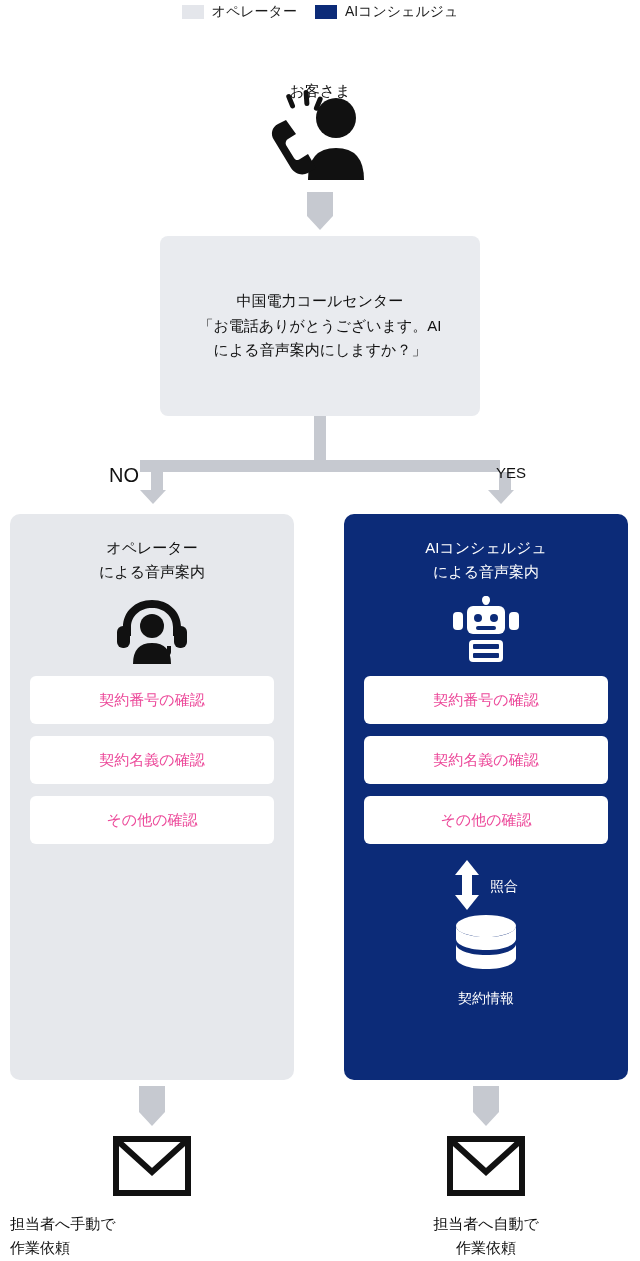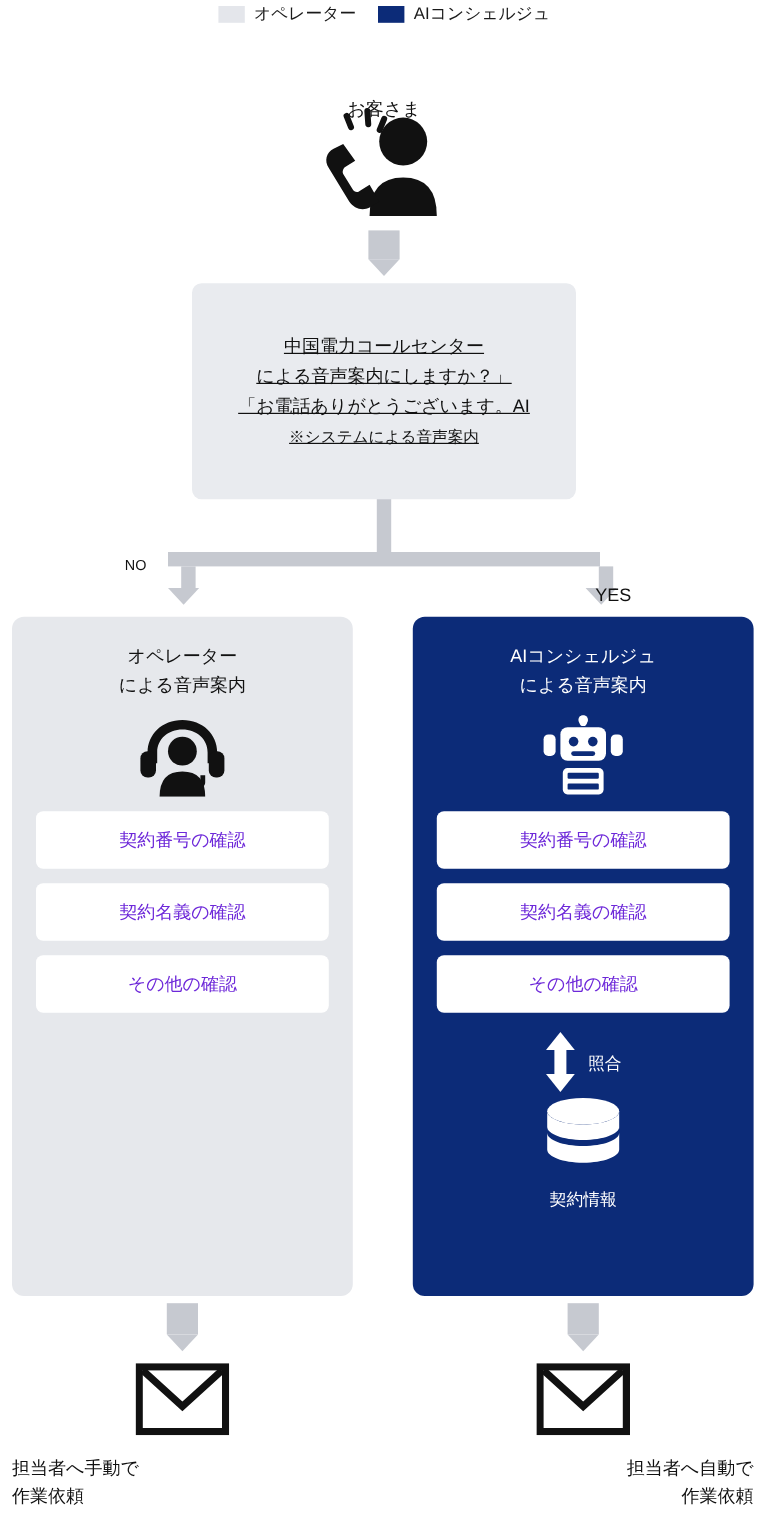--- a/index.html
+++ b/index.html
@@ -87,21 +87,20 @@
     height: 180px;
     background: #e9ebef;
     border-radius: 8px;
     display: flex;
     flex-direction: column;
     align-items: center;
     justify-content: center;
     text-align: center;
     font-size: 15px;
     line-height: 1.65;
-    text-decoration: underline;
   }
   .center-box .small {
     font-size: 13px;
     margin-top: 2px;
   }
 
   
   .split-stem {
     position: absolute;
     top: 416px;
@@ -128,27 +127,27 @@
     position: absolute;
     top: 472px;
     left: 488px;
   }
   .split-right-arrow .arrow-shaft { width: 12px; height: 18px; margin-left: 7px; }
 
   .label-no {
     position: absolute;
     top: 464px;
     left: 104px;
-    font-size: 12px;
+    font-size: 20px;
     width: 40px;
-    text-align: left;
+    text-align: center;
   }
   .label-yes {
     position: absolute;
-    top: 488px;
+    top: 464px;
     left: 496px;
     font-size: 15px;
   }
 
   .branch {
     position: absolute;
     width: 284px;
     border-radius: 10px;
   }
   .branch-left {
@@ -186,21 +185,21 @@
     gap: 12px;
   }
   .item {
     background: #ffffff;
     border-radius: 6px;
     height: 48px;
     display: flex;
     align-items: center;
     justify-content: center;
     font-size: 15px;
-    color: #6d28d9;
+    color: #ec4899;
   }
 
   .match-row {
     margin-top: 18px;
     display: flex;
     align-items: center;
     justify-content: center;
     gap: 10px;
     height: 50px;
   }
@@ -236,21 +235,21 @@
     width: 284px;
     text-align: left;
     font-size: 15px;
     line-height: 1.6;
   }
   .foot-right {
     position: absolute;
     top: 1212px;
     left: 344px;
     width: 284px;
-    text-align: right;
+    text-align: center;
     font-size: 15px;
     line-height: 1.6;
   }
 </style>
 </head>
 <body>
 
 <div class="legend">
   <div class="legend-item">
     <span class="legend-swatch sw-gray"></span>
@@ -281,23 +280,22 @@
   </svg>
 </div>
 
 <div class="arrow-down arrow1">
   <div class="arrow-shaft"></div>
   <div class="arrow-head"></div>
 </div>
 
 <div class="center-box">
   <div>中国電力コールセンター</div>
+  <div>「お電話ありがとうございます。AI</div>
   <div>による音声案内にしますか？」</div>
-  <div>「お電話ありがとうございます。AI</div>
-  <div class="small">※システムによる音声案内</div>
 </div>
 
 <div class="split-stem"></div>
 <div class="split-bar"></div>
 <div class="arrow-down split-left-arrow">
   <div class="arrow-shaft"></div>
   <div class="arrow-head"></div>
 </div>
 <div class="arrow-down split-right-arrow">
   <div class="arrow-shaft"></div>

